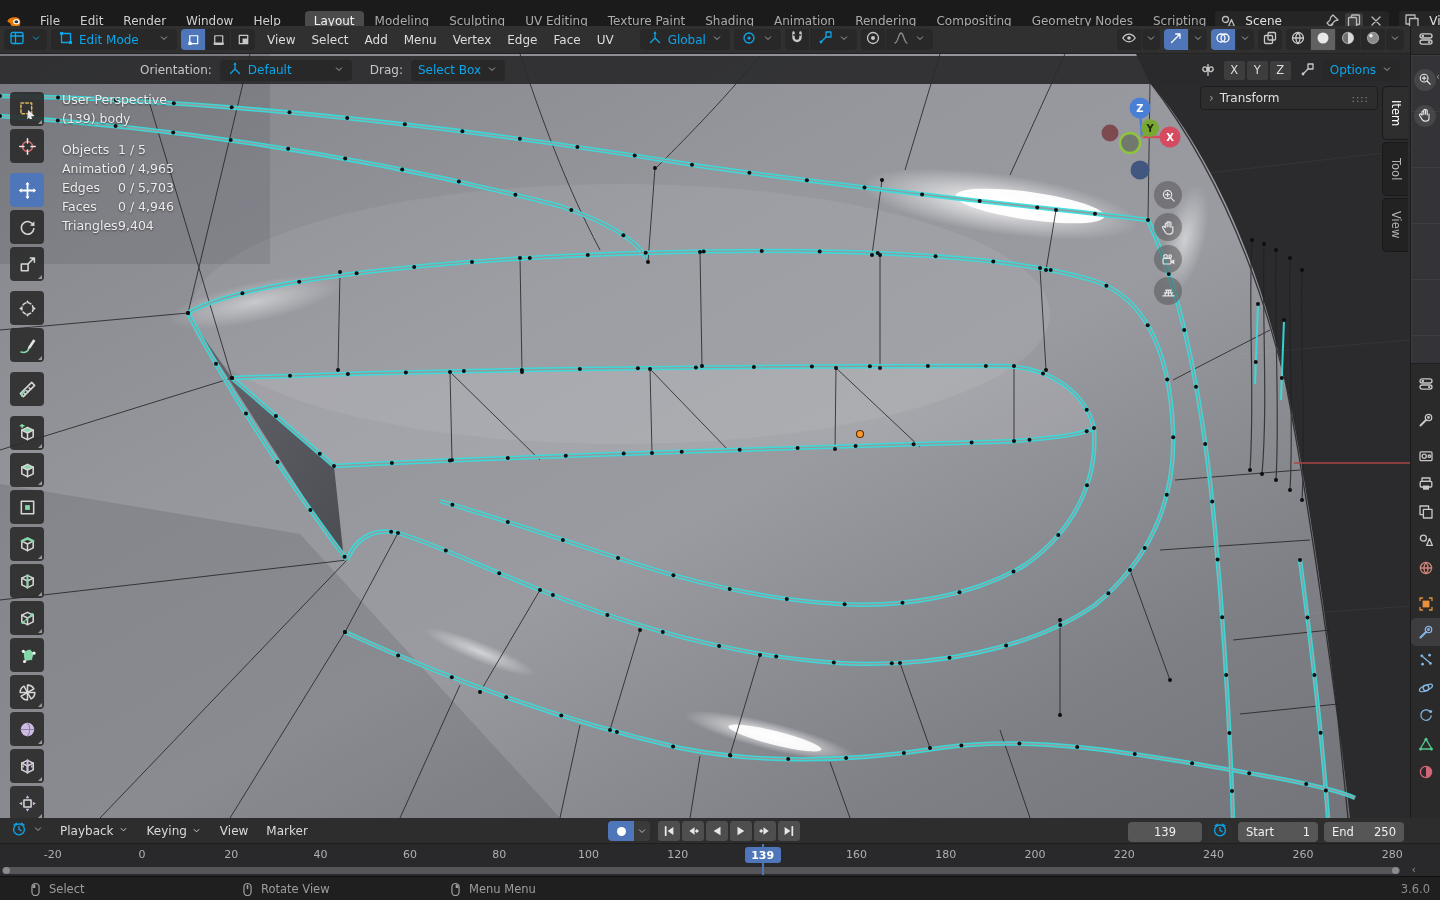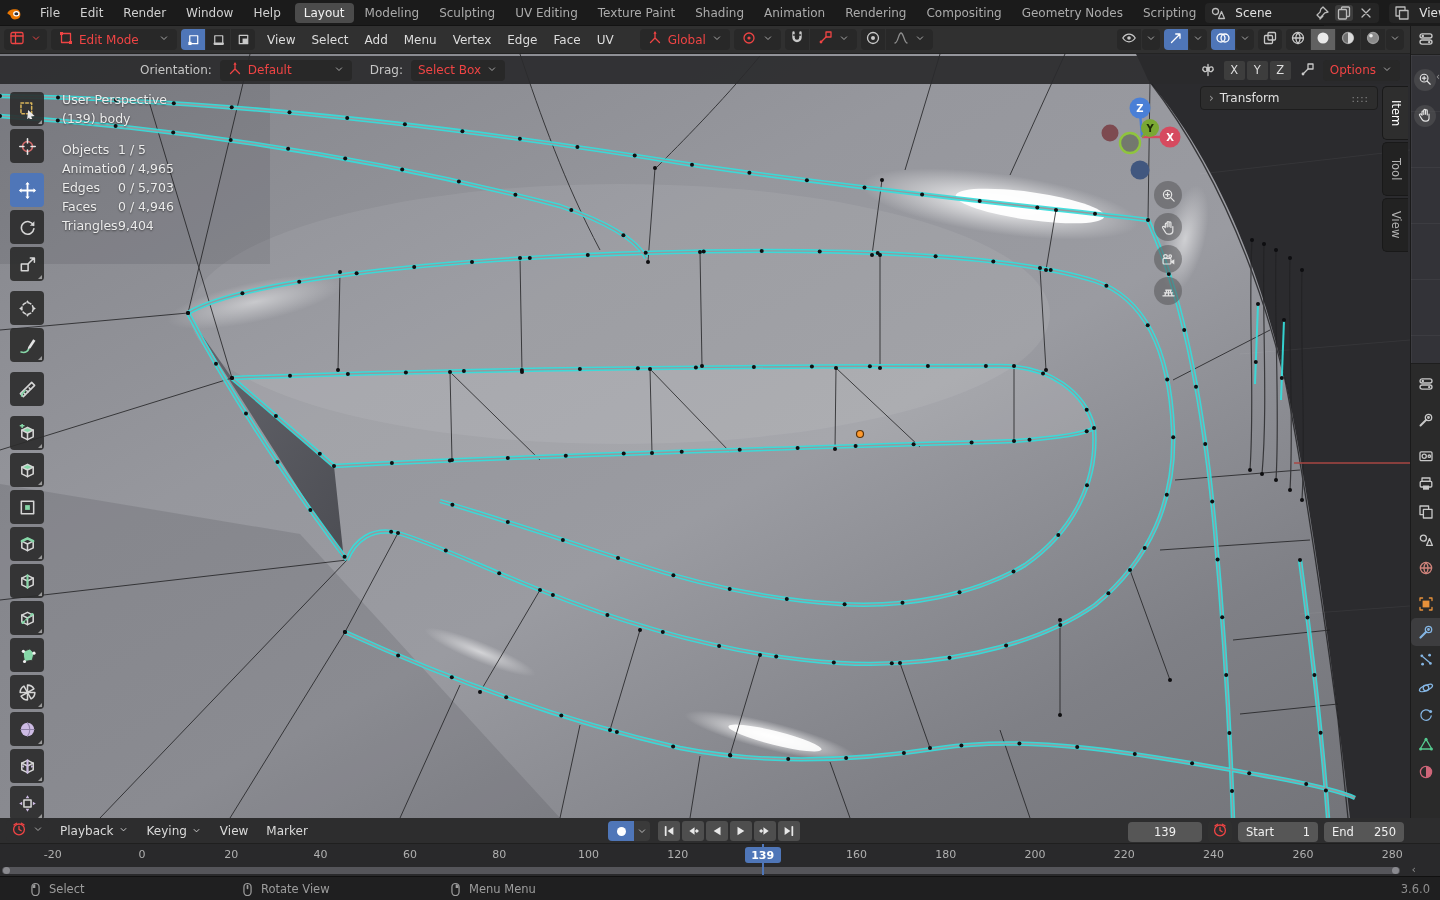--- a/index.html
+++ b/index.html
@@ -4,33 +4,33 @@
 <style>
   html,body{margin:0;padding:0;background:#111;}
   #app{position:relative;width:1440px;height:900px;overflow:hidden;background:#1b1b1b;
        font-family:"DejaVu Sans","Liberation Sans",sans-serif;font-size:12px;color:#d4d4d4;
        -webkit-font-smoothing:antialiased;}
   .icw{display:inline-flex;align-items:center;justify-content:center;flex:none;}
   .icw svg{display:block;}
   .icw path,.icw rect,.icw circle,.icw ellipse{fill:none;stroke:currentColor;stroke-width:1.3;stroke-linecap:round;stroke-linejoin:round;}
   .icw .f{fill:currentColor;stroke:none;}
   
-  #topbar{position:absolute;left:0;top:0;width:1324px;height:26px;background:#1b1b1b;display:flex;align-items:center;border-bottom:1px solid #131313;box-sizing:border-box;}
+  #topbar{position:absolute;left:0;top:8px;width:1324px;height:26px;background:#1b1b1b;display:flex;align-items:center;border-bottom:1px solid #131313;box-sizing:border-box;}
   #topbar .menu{padding:0 10px;height:100%;display:flex;align-items:center;color:#d0d0d0;font-size:12px;cursor:default;}
-  #workspaces{display:flex;align-items:center;gap:2px;margin-left:4px;}
+  #workspaces{display:flex;align-items:center;gap:2px;margin-left:14px;}
   .ws{padding:3px 9px;border-radius:4px;color:#ababab;font-size:12px;white-space:nowrap;}
   .ws.active{background:#4b4b4b;color:#f2f2f2;}
   .idblock{display:flex;align-items:center;height:20px;background:#252525;border-radius:4px;margin-left:10px;padding:0 4px;gap:4px;color:#cfcfcf;}
   .idblock .lbl{min-width:70px;font-size:12px;color:#e0e0e0;padding:0 4px;}
   .idblock .mini{width:18px;height:16px;display:flex;align-items:center;justify-content:center;color:#bbb;}
   .idblock .mini.raised{background:#3d3d3d;border-radius:3px;}
   
   #vheader{position:absolute;left:0;top:26px;width:1410px;height:28px;background:#303030;border-bottom:1px solid #232323;display:flex;align-items:center;box-sizing:border-box;padding:0 4px;gap:4px;}
   #vheader .menu{padding:0 8px;color:#dcdcdc;font-size:12px;}
-  .dd{display:flex;align-items:center;gap:5px;background:#282828;border-radius:4px;height:21px;padding:0 7px;color:#ef4444;}
+  .dd{display:flex;align-items:center;gap:5px;background:#282828;border-radius:4px;height:21px;padding:0 7px;color:#0ea5e9;}
   .hbtn{display:flex;align-items:center;justify-content:center;width:24px;height:21px;background:#282828;color:#c8c8c8;}
   .hbtn.on{background:#4f76b8;color:#fff;}
   .grp{display:flex;align-items:center;border-radius:4px;overflow:hidden;gap:1px;}
   
   #viewport{position:absolute;left:0;top:54px;width:1410px;height:764px;overflow:hidden;background:#8d8e93;}
   #scene{position:absolute;left:0;top:0;}
   #toolsettings{position:absolute;left:0;top:2px;width:100%;height:28px;background:rgba(42,42,45,.92);display:flex;align-items:center;gap:8px;padding-left:140px;box-sizing:border-box;}
   #toolsettings .tlabel{color:#c5c5c5;}
   .axisbtn{width:21px;height:19px;display:flex;align-items:center;justify-content:center;background:#3d3d3d;color:#ddd;border-radius:2px;font-size:11.5px;}
   #ts-right{margin-left:auto;display:flex;align-items:center;gap:8px;margin-right:10px;}

